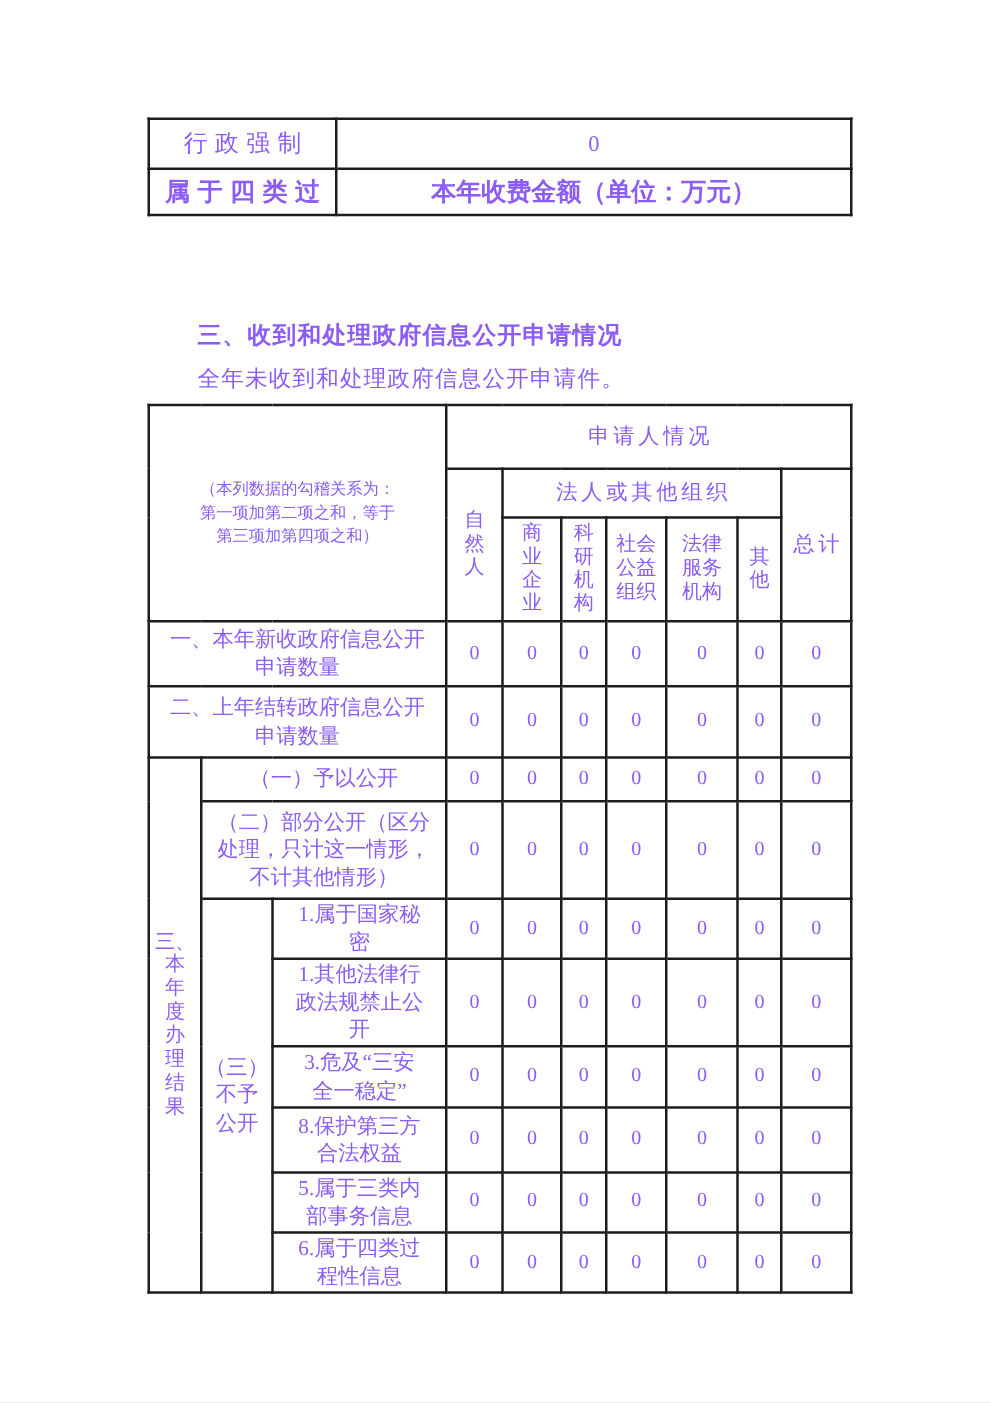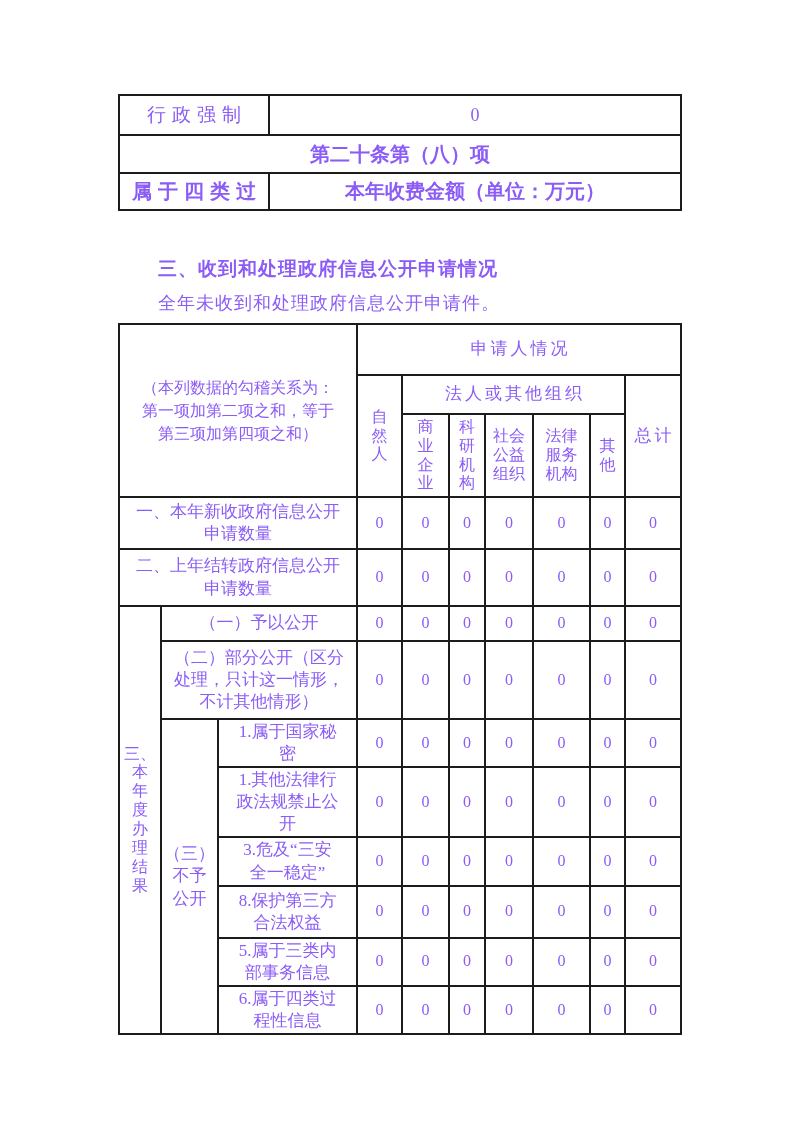--- a/index.html
+++ b/index.html
@@ -39,41 +39,38 @@
   #intro-par{
     position:absolute;left:158px;top:291px;
     font-size:18px;line-height:24px;letter-spacing:1px;
     white-space:nowrap;
   }
   
   #req-table{left:118px;top:323px;width:562px;font-size:17px;line-height:1.3;}
   #req-table td{white-space:pre-line;}
   #req-table td.hdr{letter-spacing:3px;text-indent:3px;}
   #req-table td.vert{font-size:16px;line-height:1.18;letter-spacing:0;}
-  #req-table td.note{font-size:16px;line-height:1.45;}
+  #req-table td.note{font-size:13px;line-height:1.45;}
   #req-table td.val{font-size:16px;}
   #req-table td.sublbl{font-size:17px;border-radius:23px;}
 </style>
 </head>
 <body>
 
 <div id="page">
 
   <table id="fee-table" class="tbl">
     <colgroup>
         <col style="width:150px">
         <col style="width:412px">
       </colgroup>
     <tbody>
         <tr style="height:40px">
       <td class="lbl">行政强制</td>
       <td class="num">0</td>
-    </tr>
-    <tr style="height:38px">
-      <td class="bold" colspan="2">第二十条第（八）项</td>
     </tr>
     <tr style="height:37px">
       <td class="bold lbl">属于四类过</td>
       <td class="bold">本年收费金额（单位：万元）</td>
     </tr>
   </tbody>
     </table>
 
   <div id="intro-par">全年未收到和处理政府信息公开申请件。</div>
   <div id="sec-heading">三、收到和处理政府信息公开申请情况</div>

